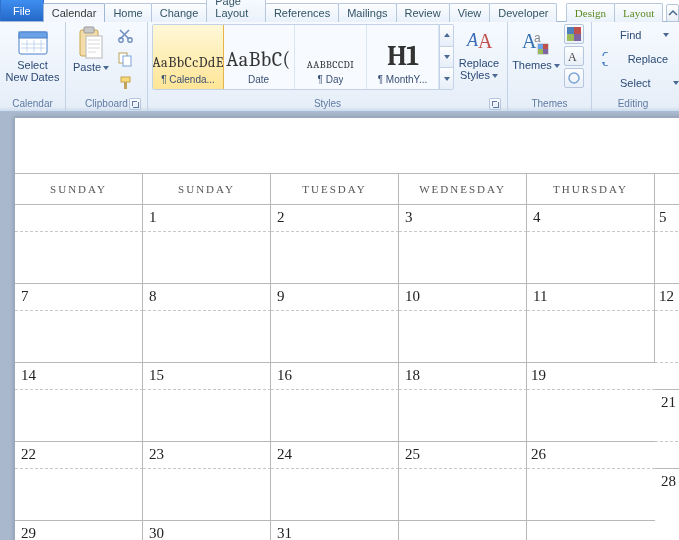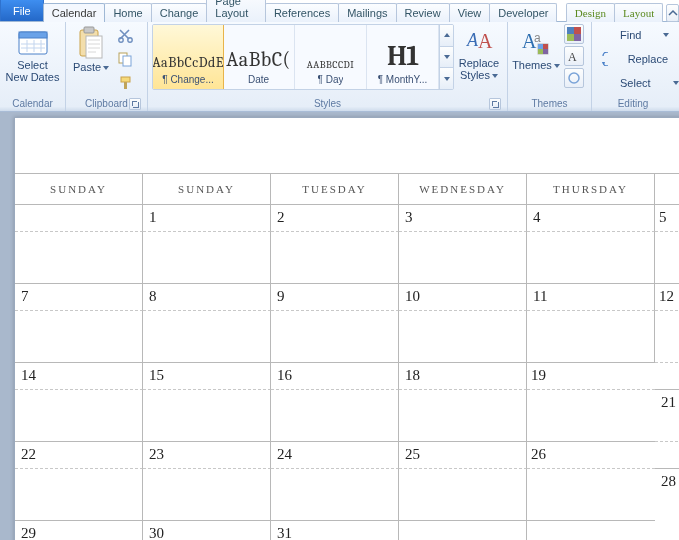--- a/index.html
+++ b/index.html
@@ -332,21 +332,21 @@
       </div>
     </div>
     <div class="group-label"><span>Clipboard</span><span class="launcher"></span></div>
   </div>
 
   <div class="group" style="width:360px">
     <div class="group-body">
       <div class="styles-gallery">
         <div class="stylebox selected">
           <div class="s-preview">AaBbCcDdE</div>
-          <div class="s-name">¶ Change...</div>
+          <div class="s-name">¶ Calenda...</div>
         </div>
         <div class="stylebox">
           <div class="s-preview" style="font-size:20px">AaBbC(</div>
           <div class="s-name">Date</div>
         </div>
         <div class="stylebox">
           <div class="s-preview caps">AABBCCDI</div>
           <div class="s-name">¶ Day</div>
         </div>
         <div class="stylebox">

